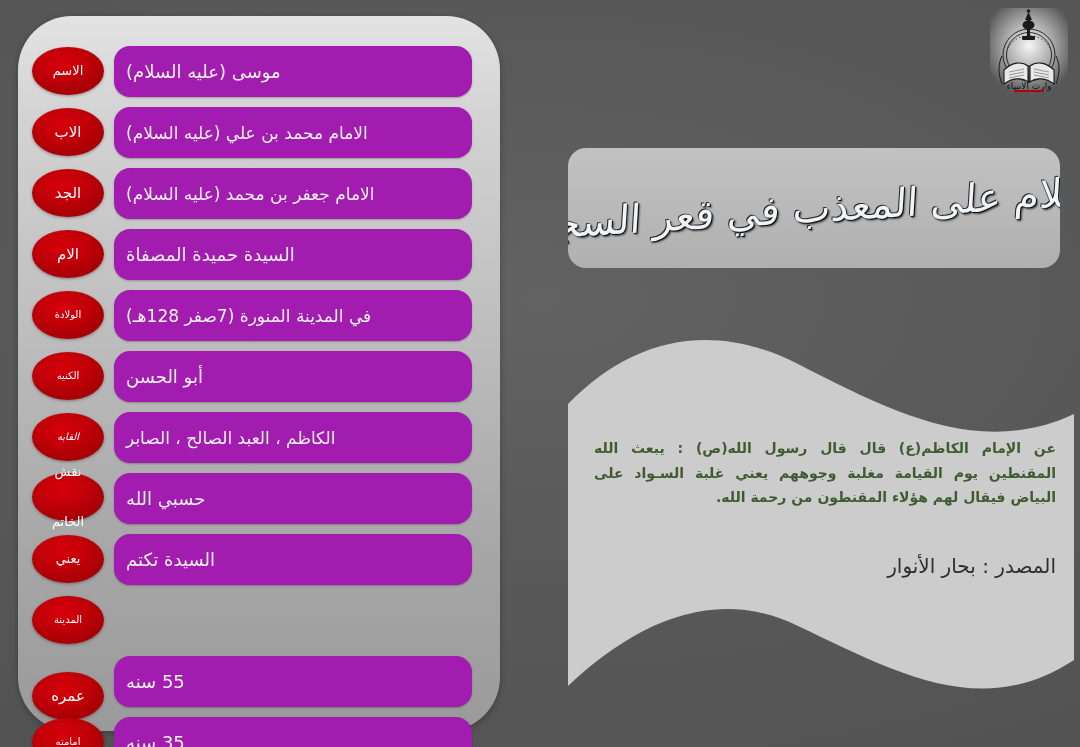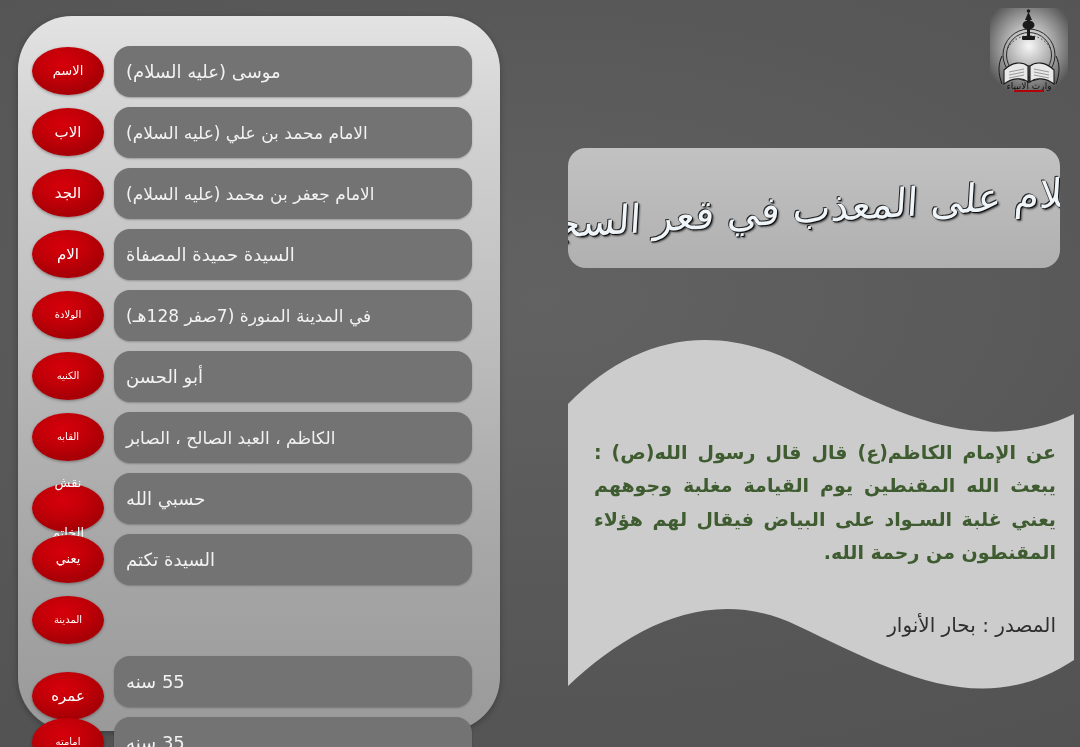--- a/index.html
+++ b/index.html
@@ -28,21 +28,21 @@
   }
   .rows{
     position:absolute;left:18px;top:16px;width:482px;height:715px;
   }
   .row{
     position:absolute;height:51px;
     display:flex;align-items:center;
   }
   .row-value{
     position:absolute;right:28px;width:358px;height:51px;
-    background:#737373;
+    background:#a21caf;
     border-radius:16px;
     display:flex;align-items:center;justify-content:flex-end;
     padding:0 16px 0 12px;
     box-sizing:border-box;
     color:#f2f2f2;
     font-family:"DejaVu Sans","Liberation Sans",sans-serif;
     font-size:18px;
     letter-spacing:0;
     box-shadow:0 1px 2px rgba(0,0,0,.25);
     white-space:nowrap;
@@ -93,21 +93,21 @@
     position:absolute;left:562px;top:330px;width:518px;height:417px;
   }
   .flag svg{display:block;width:518px;height:417px;}
   .flag-content{
     position:absolute;left:24px;top:106px;width:470px;
     text-align:right;
     direction:rtl;
   }
   .hadith{
     font-family:"DejaVu Sans","Liberation Sans",sans-serif;
-    font-size:19px;
+    font-size:14px;
     font-weight:bold;
     color:#3f5c31;
     line-height:1.75;
     text-align:justify;
     text-align-last:right;
     margin:0 0 44px 0;
     padding-left:8px;
   }
   .source{
     font-family:"DejaVu Sans","Liberation Sans",sans-serif;
@@ -162,27 +162,27 @@
         </div>
       </div>
       <div class="row" style="top: 335px; left: 0px; width: 482px;">
         <div class="row-value">أبو الحسن</div>
         <div class="label-pill f12" style="top: 1px;">
           <span class="l2">الكنيه</span>
         </div>
       </div>
       <div class="row" style="top: 396px; left: 0px; width: 482px;">
         <div class="row-value small">الكاظم ، العبد الصالح ، الصابر</div>
-        <div class="label-pill f12" style="top: 1px;">
+        <div class="label-pill f12" style="top: 1px; font-style: italic;">
           <span class="l2">القابه</span>
         </div>
       </div>
       <div class="row" style="top: 457px; left: 0px; width: 482px;">
         <div class="row-value">حسبي الله</div>
-        <div class="label-pill f13" style="top: 11px; gap: 36px;">
+        <div class="label-pill f13" style="top: 0; gap: 36px;">
           <span class="l2">نقش</span>
           <span class="l2">الخاتم</span>
         </div>
       </div>
       <div class="row" style="top: 518px; left: 0px; width: 482px;">
         <div class="row-value">السيدة تكتم</div>
         <div class="label-pill f13" style="top: 1px;">
           <span class="l2">يعني</span>
         </div>
       </div>

